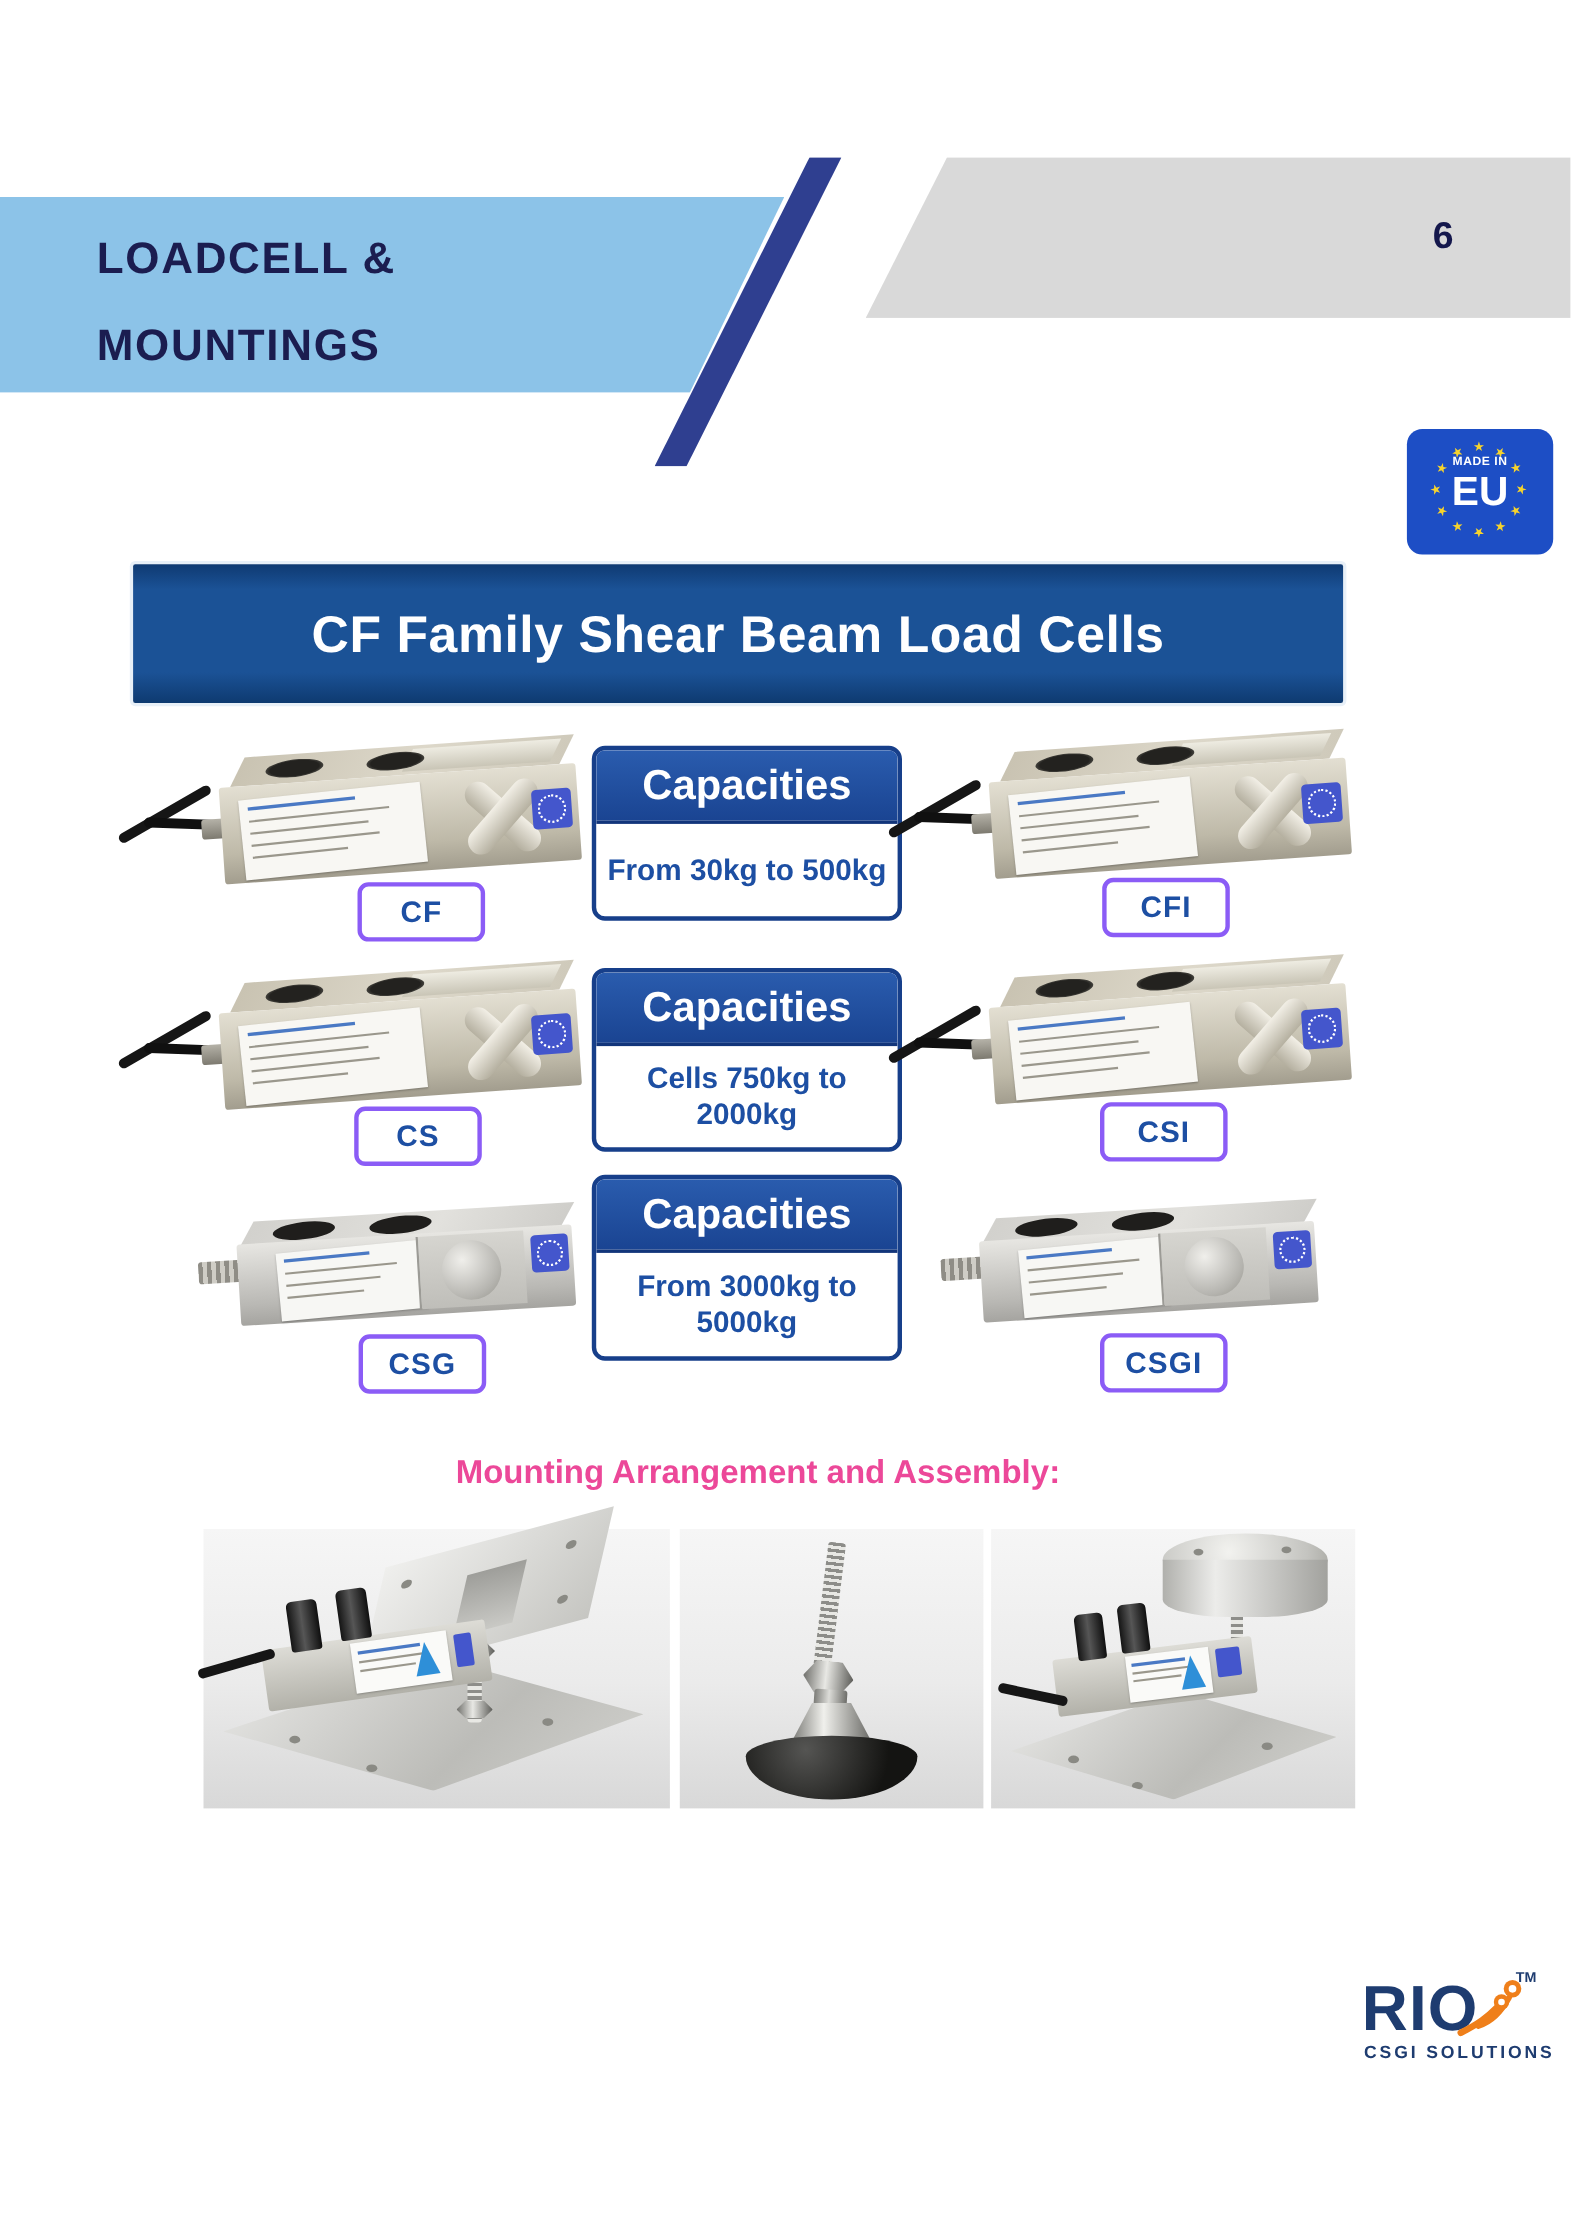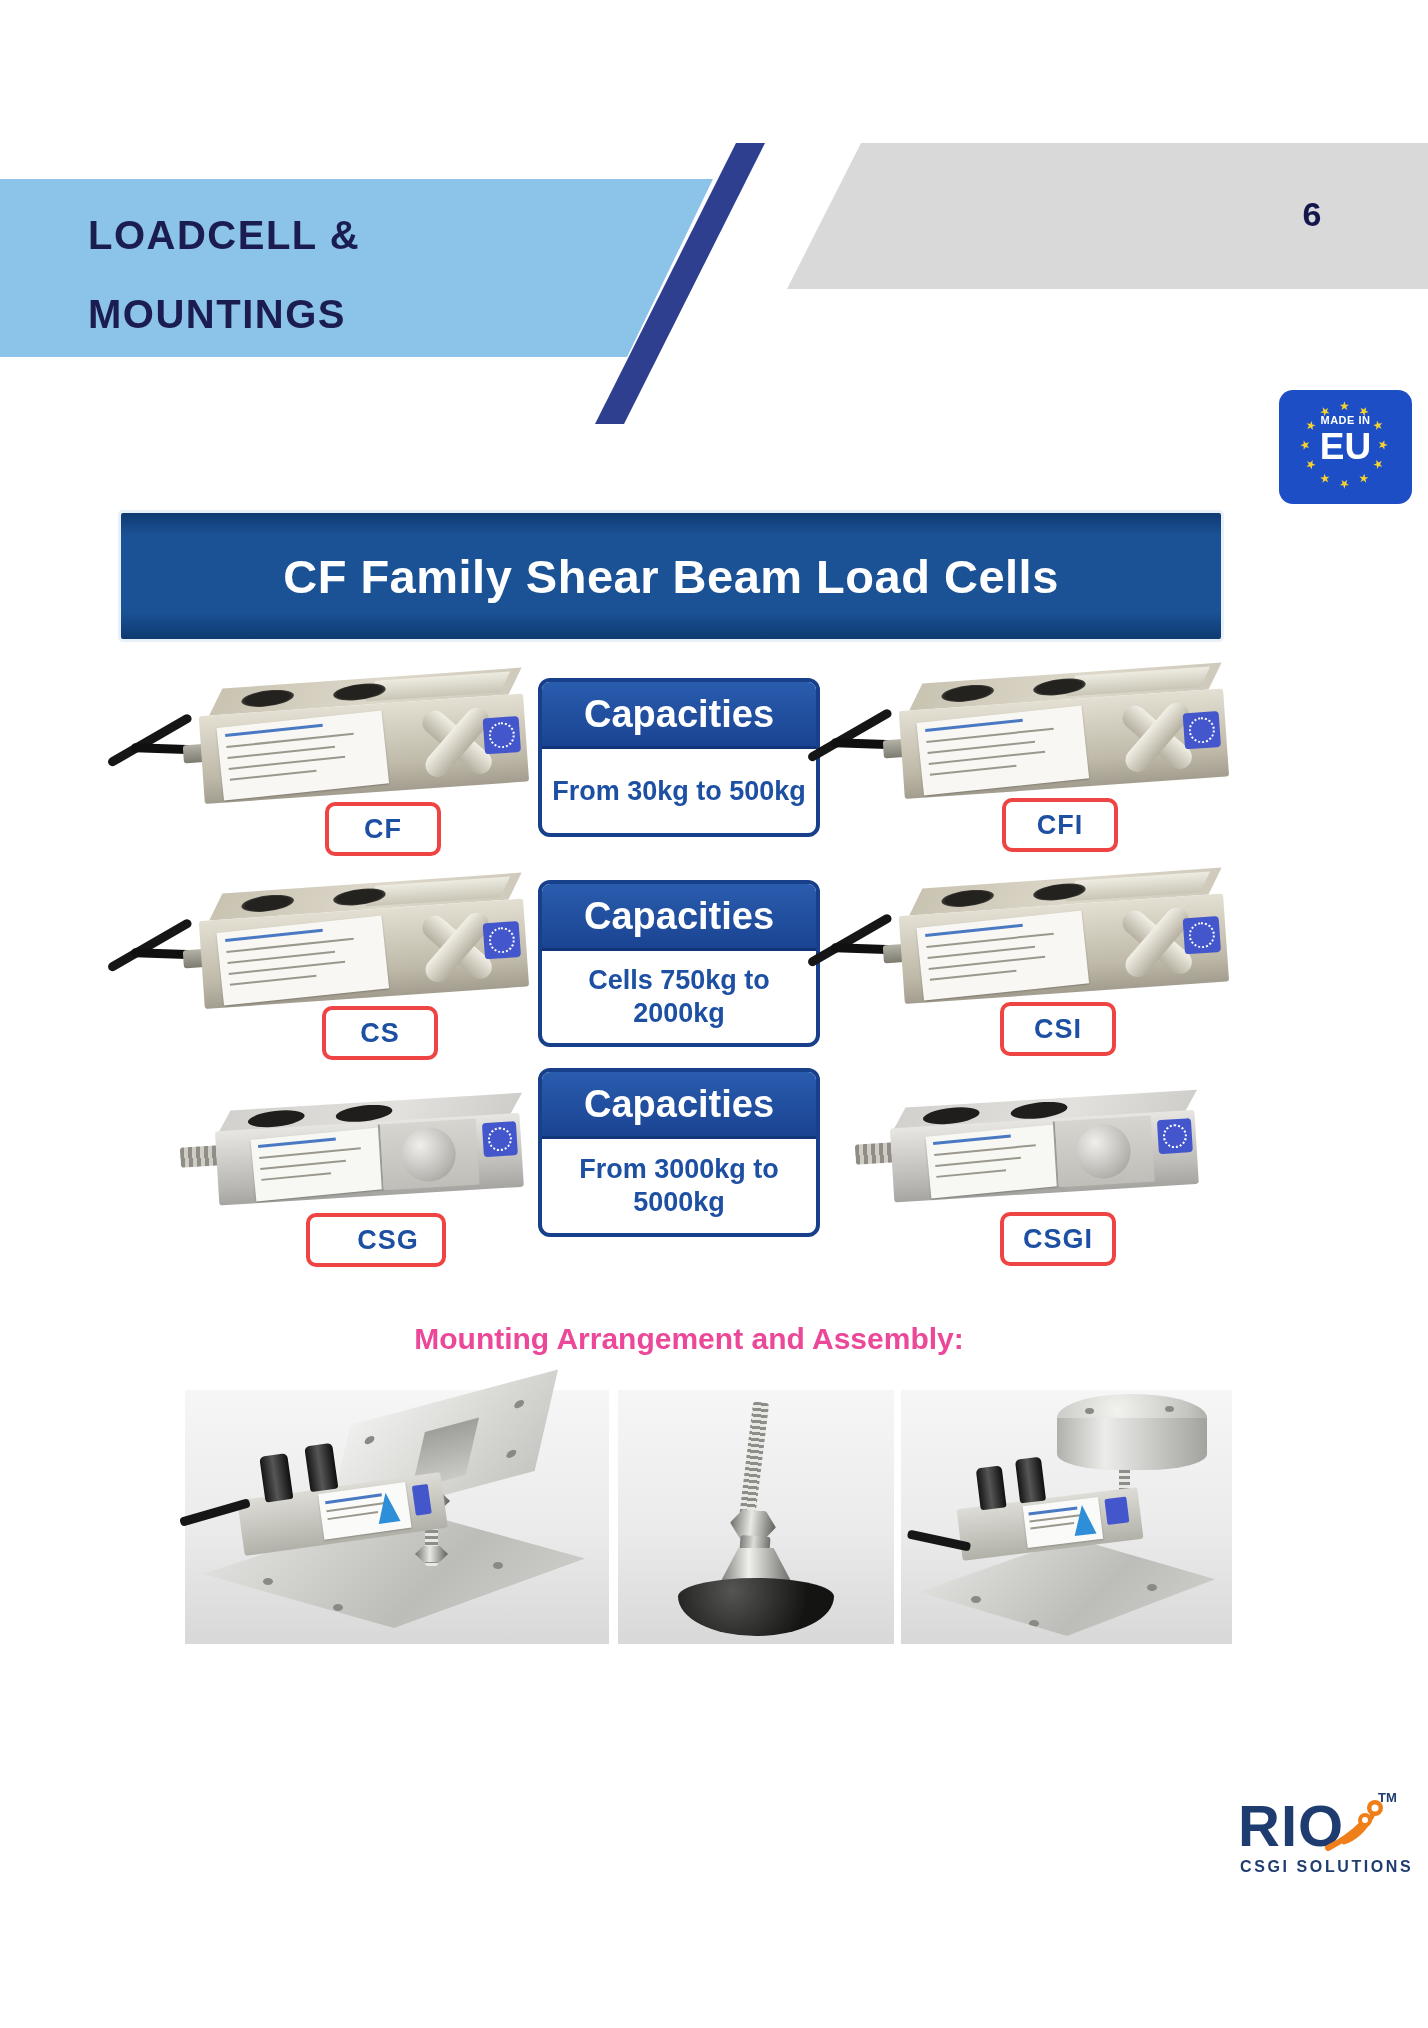--- a/index.html
+++ b/index.html
@@ -36,21 +36,21 @@
      color:#fff;font-size:47px;font-weight:700;letter-spacing:.5px;}
 
   .cap-box{width:274px;background:#fff;border:4px solid #173f8a;border-radius:12px;overflow:hidden;margin-top:20px;}
   .cap-head{height:64px;background:linear-gradient(180deg,#2a5cae,#1a4492);display:flex;
             align-items:center;justify-content:center;color:#fff;font-size:38px;font-weight:700;
             border-bottom:3px solid #12357a;}
   .cap-body{display:flex;flex-direction:column;align-items:center;justify-content:center;
             padding:6px 2px;color:#1d4fa3;font-size:27px;font-weight:700;line-height:33px;
             text-align:center;}
 
-  .model-label{width:108px;height:46px;background:#fff;border:4px solid #ef4444;border-radius:10px;
+  .model-label{width:108px;height:46px;background:#fff;border:4px solid #8b5cf6;border-radius:10px;
                display:flex;align-items:center;justify-content:center;color:#1d4fa3;
                font-size:27px;font-weight:700;letter-spacing:1px;}
 
   
   .cell{width:435px;height:160px;}
   .cell-art{position:absolute;inset:0;transform:rotate(-4deg);}
   .cable-a{left:2px;top:74px;width:95px;height:9px;background:#161616;border-radius:5px;transform:rotate(-26deg);}
   .cable-b{left:30px;top:84px;width:75px;height:9px;background:#101010;border-radius:5px;transform:rotate(6deg);}
   .connector{left:82px;top:86px;width:40px;height:18px;border-radius:3px;
              background:linear-gradient(180deg,#b5b2a8,#7d7a70);}
@@ -347,21 +347,21 @@
         <div class="spec-line l3"></div>
         <div class="spec-line l5"></div>
       </div>
       <div class="boss-panel">
         <div class="boss"></div>
       </div>
       <div class="eu-mini3"></div>
     </div>
   </div>
 </div>
-<div class="abs model-label" style="left:306px;top:1213px;padding-left:24px;">CSG</div>
+<div class="abs model-label" style="left:326px;top:1213px;">CSG</div>
 <div class="abs model-label" style="left:1000px;top:1212px;">CSGI</div>
 
 <div class="abs mount-heading">Mounting Arrangement and Assembly:</div>
 
 <div class="abs photo photo1">
   <div class="abs plate" style="left:18px;top:118px;width:382px;height:120px;">
     <div class="plate-dot" style="left:60px;top:70px;"></div>
     <div class="plate-dot" style="left:130px;top:96px;"></div>
     <div class="plate-dot" style="left:290px;top:54px;"></div>
     <div class="plate-dot" style="left:330px;top:74px;"></div>

